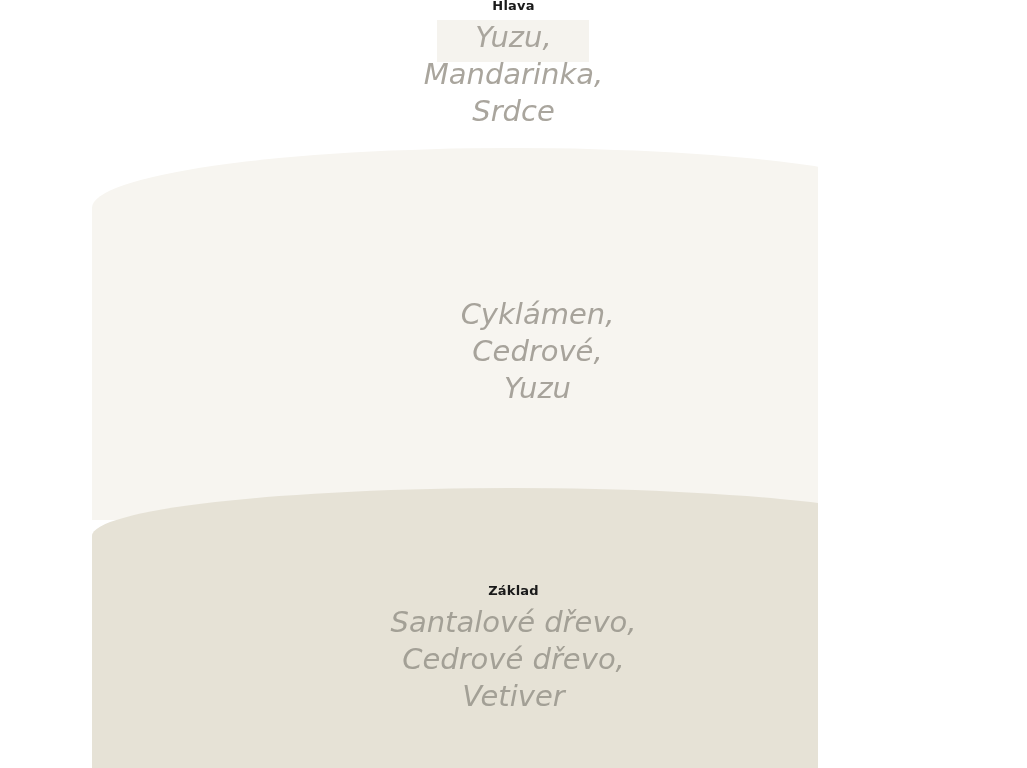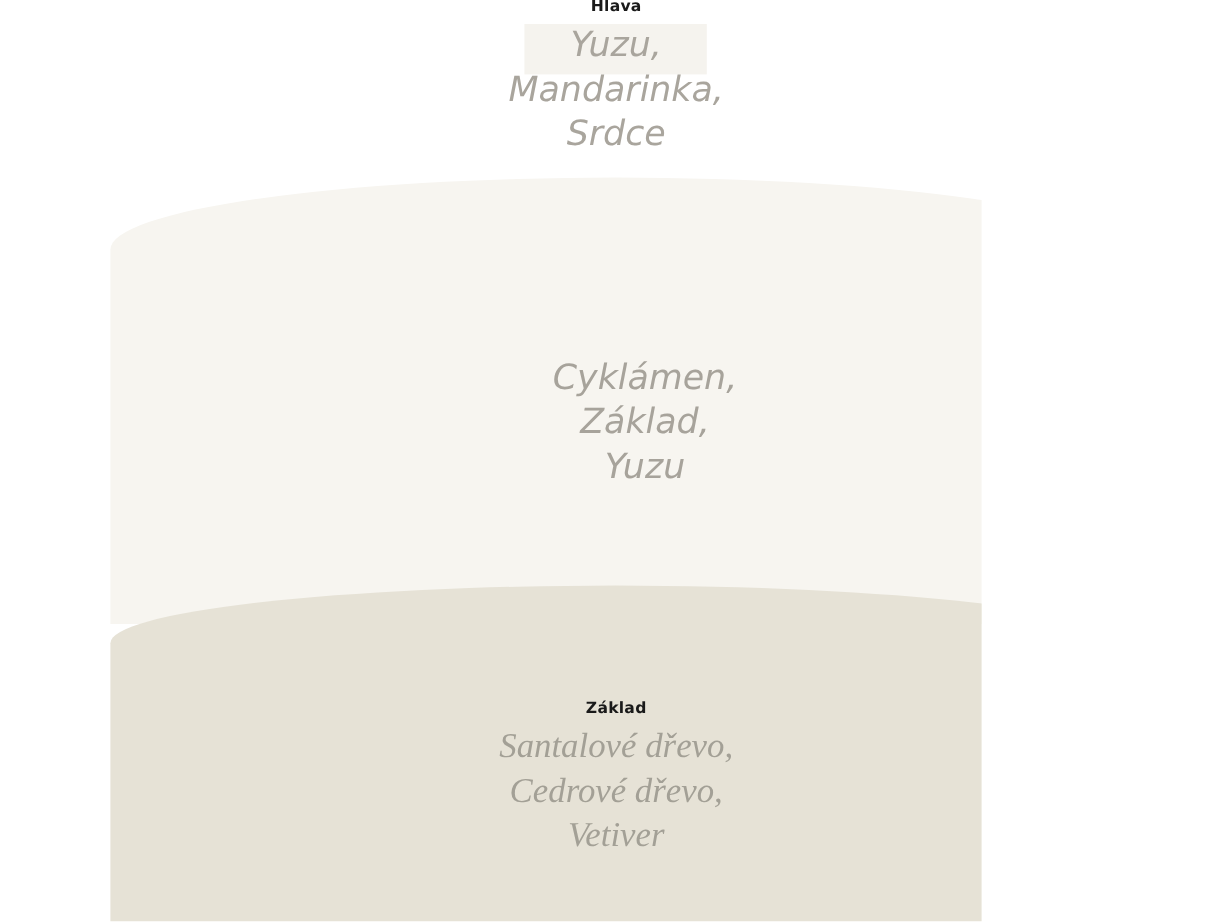--- a/index.html
+++ b/index.html
@@ -95,21 +95,21 @@
     display: block;
   }
 
   #group-head { top: -2px; }
   #group-head .note-list { color: #a9a59d; }
 
   #group-heart { top: 290px; }
   #group-heart .note-list { color: #a7a39b; padding-left: 48px; }
 
   #group-base { top: 583px; }
-  #group-base .note-list { color: #a3a096; font-family: Liberation Serif, serif; }
+  #group-base .note-list { color: #a3a096; }
 </style>
 </head>
 <body>
 
 <div id="stage">
 
   <div class="band" id="band-head"></div>
   <div class="band" id="band-heart"></div>
   <div class="band" id="band-base"></div>
 
@@ -120,21 +120,21 @@
     <div class="note-list">
       <span class="note-line">Yuzu,</span>
       <span class="note-line">Mandarinka,</span>
       <span class="note-line">Srdce</span>
     </div>
   </div>
 
   <div class="note-group" id="group-heart">
     <div class="note-list">
       <span class="note-line">Cyklámen,</span>
-      <span class="note-line">Základ,</span>
+      <span class="note-line">Cedrové,</span>
       <span class="note-line">Yuzu</span>
     </div>
   </div>
 
   <div class="note-group" id="group-base">
     <div class="note-label">Základ</div>
     <div class="note-list">
       <span class="note-line">Santalové dřevo,</span>
       <span class="note-line">Cedrové dřevo,</span>
       <span class="note-line">Vetiver</span>

